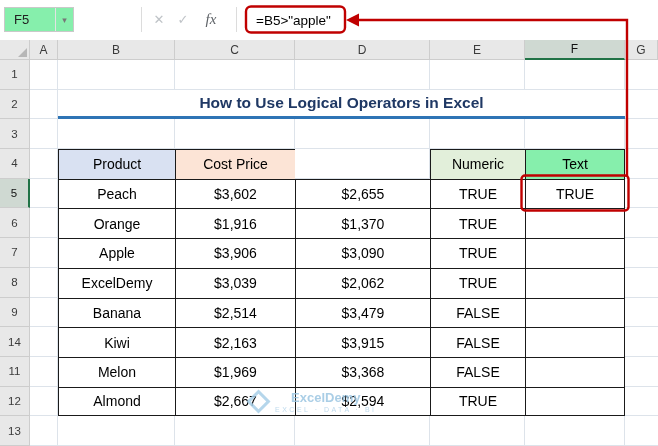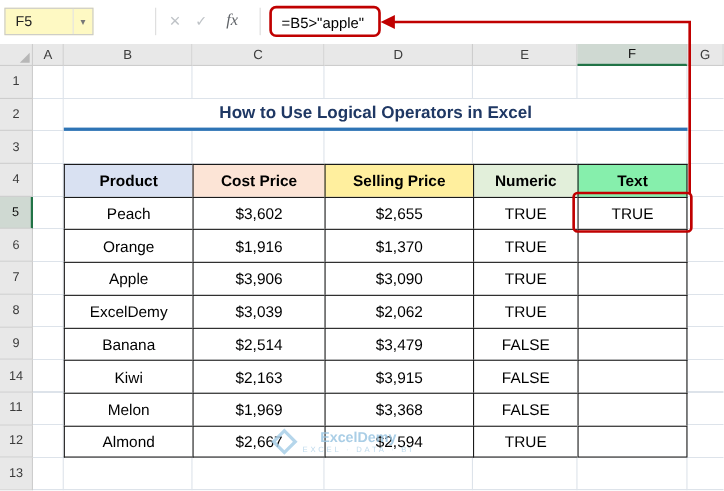--- a/index.html
+++ b/index.html
@@ -2,22 +2,22 @@
 <html><head>
 <meta charset="utf-8">
 <style>
   html,body{margin:0;padding:0;background:#fff;}
   .stage{position:relative;width:658px;height:446px;overflow:hidden;background:#fff;
          font-family:"Liberation Sans",sans-serif;}
 
   
   .formula-bar{position:absolute;left:0;top:0;width:658px;height:40px;background:#fff;
                border-bottom:1px solid #e2e2e2;}
-  .name-box{position:absolute;left:4px;top:7px;width:81px;height:25px;border:1px solid #c9c9c9;
-            display:flex;align-items:stretch;font-size:13px;background:#fef9c3;box-sizing:border-box;}
+  .name-box{position:absolute;left:4px;top:7px;width:70px;height:25px;border:1px solid #c9c9c9;
+            display:flex;align-items:stretch;font-size:13px;background:#86efac;box-sizing:border-box;}
   .nb-text{flex:1;display:flex;align-items:center;padding-left:9px;color:#222;}
   .nb-drop{width:17px;display:flex;align-items:center;justify-content:center;color:#777;
            font-size:9px;border-left:1px solid #e3e3e3;}
   .fb-sep{position:absolute;top:7px;height:25px;width:1px;background:#dcdcdc;}
   .ic{position:absolute;top:7px;height:25px;display:flex;align-items:center;justify-content:center;}
   .ic-x{left:149px;width:20px;color:#bfc3c7;font-size:13px;}
   .ic-check{left:173px;width:20px;color:#bfc3c7;font-size:13px;}
   .ic-fx{left:198px;width:26px;color:#5f6368;font-style:italic;
          font-family:"Liberation Serif",serif;font-size:15px;}
   .formula-text{position:absolute;left:256px;top:0;height:40px;display:flex;align-items:center;
@@ -46,21 +46,21 @@
   .corner{z-index:1;background:#e8e8e8;border-right:1px solid #cdcdcd;border-bottom:1px solid #cdcdcd;
           position:relative;box-sizing:border-box;}
   .corner::after{content:"";position:absolute;right:2px;bottom:2px;border-style:solid;
           border-width:0 0 9px 9px;border-color:transparent transparent #b7b7b7 transparent;}
 
   .cell{z-index:1;display:flex;align-items:center;justify-content:center;font-size:14px;
         color:#000;background:#fff;box-sizing:border-box;}
   .tc{border-left:1px solid #1a1a1a;border-top:1px solid #1a1a1a;}
   .tc-r{border-right:1px solid #1a1a1a;}
   .tc-b{border-bottom:1px solid #1a1a1a;}
-  .th{font-weight:700;}
+  .th{font-weight:400;}
   .f-prod{background:#d9e1f2;}
   .f-cost{background:#fce4d6;}
   .f-sell{background:#ffef9e;}
   .f-num{background:#e2efda;}
   .f-text{background:#86efac;}
 
   .title-cell{z-index:1;display:flex;align-items:center;justify-content:center;background:#fff;
         font-weight:700;font-size:15.5px;color:#1f3864;border-bottom:3px solid #2e74b5;
         box-sizing:border-box;}
 
@@ -116,21 +116,20 @@
     <div class="rhdr" style="grid-area:10 / 1">9</div>
     <div class="rhdr" style="grid-area:11 / 1">14</div>
     <div class="rhdr" style="grid-area:12 / 1">11</div>
     <div class="rhdr" style="grid-area:13 / 1">12</div>
     <div class="rhdr" style="grid-area:14 / 1">13</div>
 
     <div class="title-cell" style="grid-area:3 / 3 / 4 / 8">How to Use Logical Operators in Excel</div>
 
     <div class="cell tc th f-prod" style="grid-area:5 / 3">Product</div>
     <div class="cell tc th f-cost" style="grid-area:5 / 4">Cost Price</div>
-    <div class="cell tc th f-sell" style="grid-area:5 / 5">Selling Price</div>
     <div class="cell tc th f-num" style="grid-area:5 / 6">Numeric</div>
     <div class="cell tc tc-r th f-text" style="grid-area:5 / 7">Text</div>
 
     <div class="cell tc" style="grid-area:6 / 3">Peach</div>
     <div class="cell tc" style="grid-area:6 / 4">$3,602</div>
     <div class="cell tc" style="grid-area:6 / 5">$2,655</div>
     <div class="cell tc" style="grid-area:6 / 6">TRUE</div>
     <div class="cell tc tc-r" style="grid-area:6 / 7">TRUE</div>
 
     <div class="cell tc" style="grid-area:7 / 3">Orange</div>

